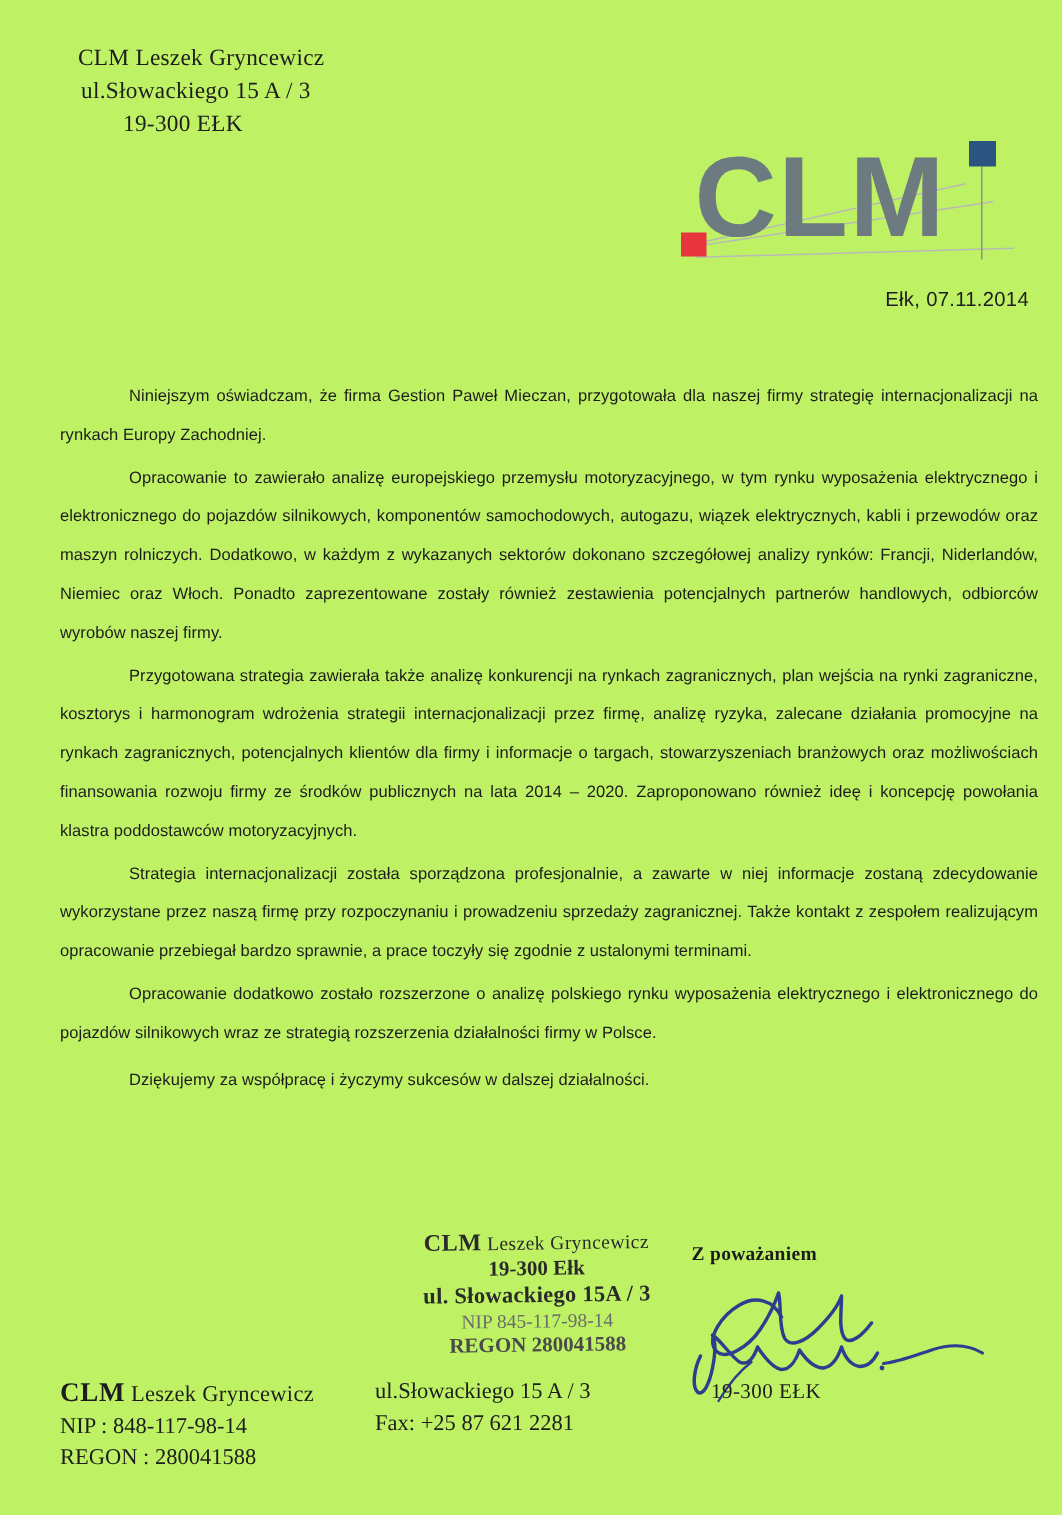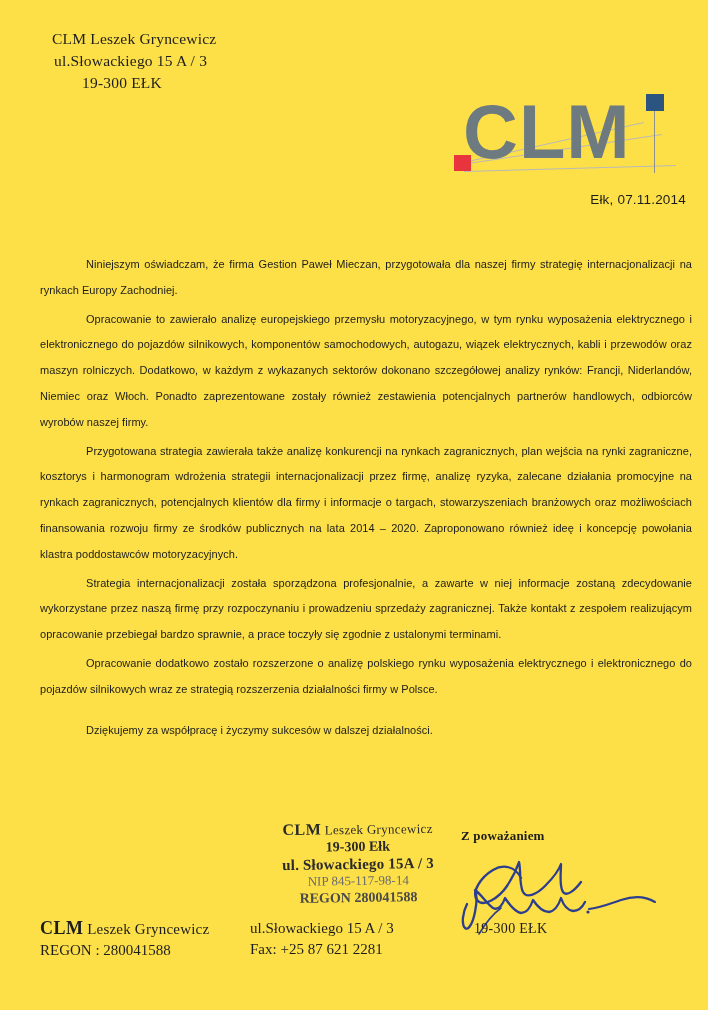--- a/index.html
+++ b/index.html
@@ -10,21 +10,21 @@
   }
   body {
     font-family: "Liberation Sans", sans-serif;
     color: #1a1a1a;
   }
   .page {
     position: relative;
     width: 708px;
     height: 1010px;
     overflow: hidden;
-    background: #fde047;
+    background: #bef264;
   }
 
   
   .sender {
     position: absolute;
     left: 52px;
     top: 28px;
     font-family: "Liberation Serif", serif;
     font-size: 15.5px;
     line-height: 22px;
@@ -107,21 +107,21 @@
   .body-text p {
     margin: 0 0 3px 0;
     text-align: justify;
     text-indent: 46px;
     font-size: 11px;
     line-height: 25.8px;
     color: #1c1c1c;
     letter-spacing: 0.05px;
   }
   .body-text p.closing {
-    margin-top: 15px;
+    margin-top: 5px;
   }
 
   
   .stamp {
     position: absolute;
     left: 258px;
     top: 820px;
     width: 200px;
     text-align: center;
     font-family: "Liberation Serif", serif;
@@ -289,20 +289,21 @@
     </svg>
     <div class="sign-city">19-300 EŁK</div>
   </div>
 
   <div class="footer">
     <div class="footer-col footer-left">
       <div class="f-row">
         <span class="f-brand">CLM</span>
         <span class="f-name">Leszek Gryncewicz</span>
       </div>
+      <div class="f-row">NIP : 848-117-98-14</div>
       <div class="f-row">REGON : 280041588</div>
     </div>
     <div class="footer-col footer-right">
       <div class="f-row">ul.Słowackiego 15 A / 3</div>
       <div class="f-row">Fax: +25 87 621 2281</div>
     </div>
   </div>
 
 </div>
 

